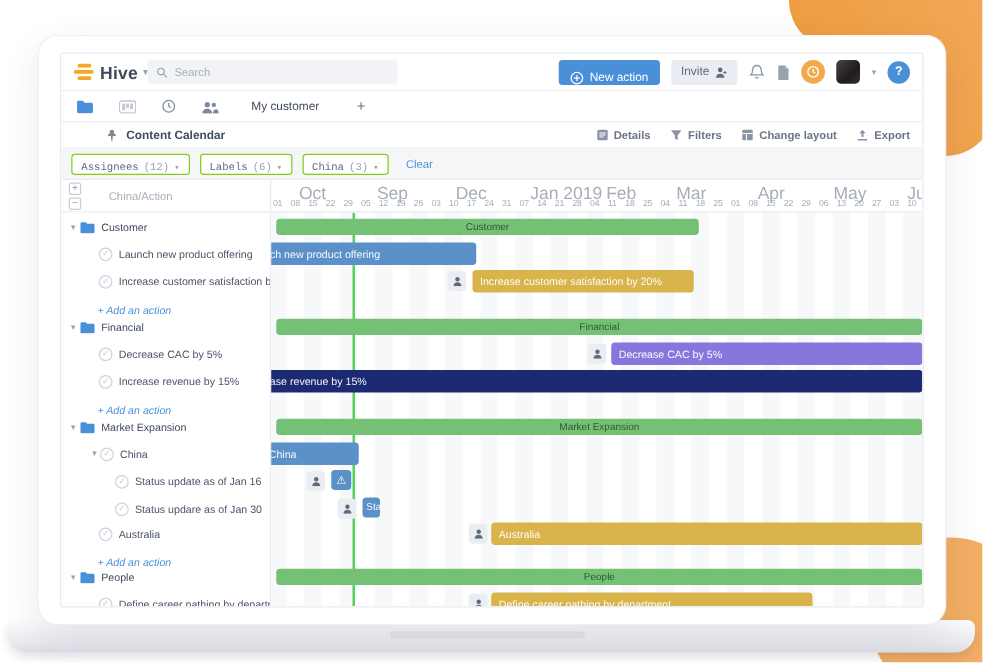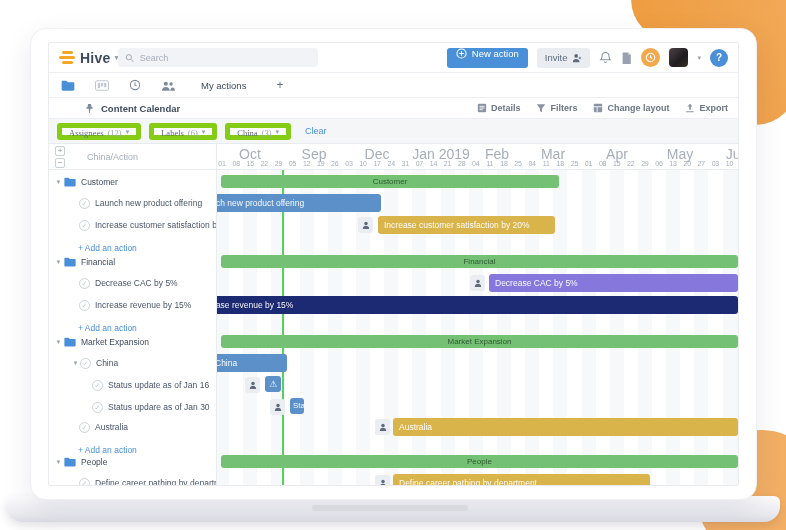--- a/index.html
+++ b/index.html
@@ -36,21 +36,21 @@
   .logo-mark i:nth-child(3){ width:11px; margin-left:3px; }
   .logo-text { font-size:14px; font-weight:bold; color:#3d4a5c; letter-spacing:.2px; }
   .caret { color:#97a1ad; font-size:7px; }
   .logo .caret { margin-left:4px; font-size:8px; }
   .search { width:200px; height:19px; background:#f1f3f6; border-radius:3px;
             display:flex; align-items:center; padding:0 7px; }
   .search input { border:none; outline:none; background:transparent; font-size:9px; color:#4a5568;
                   width:100%; margin-left:5px; font-family:inherit; }
   .search input::placeholder { color:#a6aeba; }
   .hdr-right { margin-left:auto; display:flex; align-items:center; gap:9px; }
-  .btn-primary { display:flex; align-items:flex-start; gap:5px; height:20px; padding:0 9px; background:#4a90d8;
+  .btn-primary { display:flex; align-items:flex-end; gap:5px; height:20px; padding:0 9px; background:#4a90d8;
                  border:none; border-radius:3px; color:#fff; font-size:9.5px; font-family:inherit; cursor:pointer; }
   .btn-invite { display:flex; align-items:center; gap:5px; height:20px; padding:0 8px; background:#e9edf2;
                 border:none; border-radius:3px; color:#5d6b7c; font-size:9.5px; font-family:inherit; cursor:pointer; }
   .hicon { display:flex; align-items:center; cursor:pointer; }
   .orange-circle { width:19px; height:19px; border-radius:50%; background:#f2a94e; display:flex;
                    align-items:center; justify-content:center; cursor:pointer; }
   .avatar { width:19px; height:19px; border-radius:4px; cursor:pointer;
             background:linear-gradient(135deg,#4d4248 0%,#1f1b1e 60%,#3a2f28 100%); }
   .help { width:18px; height:18px; border-radius:50%; background:#4a90d8; color:#fff; font-size:10px;
           font-weight:bold; display:flex; align-items:center; justify-content:center; cursor:pointer; }
@@ -65,22 +65,22 @@
 
   
   .titlebar { flex:0 0 21px; display:flex; align-items:center; padding:0 10px 0 36px; border-bottom:1px solid #eceef2; }
   .proj-title { font-size:9.5px; font-weight:bold; color:#3f4b5e; margin-left:7px; }
   .tb-actions { margin-left:auto; display:flex; align-items:center; gap:16px;font-weight:bold; }
   .tb-item { display:flex; align-items:center; gap:4px; font-size:9px; color:#6b7685; cursor:pointer; }
 
   
   .filtersbar { flex:0 0 25px; display:flex; align-items:center; background:#f5f6f8; padding:0 8px;
                 border-bottom:1px solid #e8ebef; gap:8px; }
-  .fbtn { display:flex; align-items:flex-start; gap:4px; height:17px; padding:0 7px; background:#fff;
-          border:5px solid #84cc16; border-radius:3px; font-size:8.5px; color:#5d6b7c; font-family:Liberation Serif, serif; cursor:pointer; }
+  .fbtn { display:flex; align-items:flex-end; gap:4px; height:17px; padding:0 7px; background:#fff;
+          border:1px solid #84cc16; border-radius:3px; font-size:8.5px; color:#5d6b7c; font-family:Liberation Mono, monospace; cursor:pointer; }
   .fbtn .cnt { color:#9aa5b1; }
   .clear-link { font-size:9px; color:#4a90d8; margin-left:6px; cursor:pointer; text-decoration:none; }
 
   
   .gantt { flex:1; display:flex; flex-direction:column; min-height:0; }
   .g-hdr { flex:0 0 26px; display:flex; border-bottom:1px solid #e8ebef; }
   .g-left { flex:0 0 168px; border-right:1px solid #e8ebef; }
   .g-hdr-left { display:flex; align-items:center; padding-left:6px; }
   .expcol { display:flex; flex-direction:column; gap:2px; }
   .expbox { width:10px; height:10px; border:1px solid #c7cfd9; border-radius:2px; font-size:8px;
@@ -97,21 +97,21 @@
             font-size:8.5px; color:#4a5568; white-space:nowrap; overflow:hidden; cursor:pointer; }
   .lp-row .caret { width:9px; flex:0 0 9px; text-align:center; }
   .check { flex:0 0 11px; width:11px; height:11px; border:1px solid #ccd4dd; border-radius:50%;
            color:#c3ccd6; font-size:7px; line-height:9px; text-align:center; margin-right:5px; }
   .lp-folder { color:#4a90d8; margin:0 5px 0 1px; display:flex; }
   .t-phase { padding-left:5px; color:#3f4b5e; }
   .t-action { padding-left:30px; }
   .t-parent { padding-left:22px; }
   .t-sub { padding-left:43px; }
   .t-add { padding-left:29px; }
-  .t-add .lp-label { color:#4a90d8; }
+  .t-add .lp-label { color:#4a90d8;font-style:italic; }
 
   .tl-body { flex:1; position:relative; overflow:hidden;
              background:repeating-linear-gradient(90deg,#f7f8fa 0 14.1px,#ffffff 14.1px 28.2px);
              background-position:-2px 0; }
   .today-line { position:absolute; top:0; bottom:0; width:2px; background:#58d05e; z-index:1; }
   .gbar { position:absolute; height:18px; border-radius:3px; z-index:2; font-size:8.5px; line-height:18px;
           color:rgba(255,255,255,.95); padding:0 6px; white-space:nowrap; overflow:hidden; cursor:pointer; }
   .gbar.phase { height:13px; line-height:13px; background:#74c074; color:#2e5a31; text-align:center;
                 font-size:8px; padding:0 4px; }
   .gbar.blue { background:#5b90c8; }
@@ -214,21 +214,21 @@
             </svg>
         </span>
         <span class="nicon">
           <svg viewBox="0 0 16 12" width="14" height="11">
               <circle cx="5.5" cy="4" r="2.4" fill="currentColor"></circle>
               <path d="M1 12c0-2.6 2-4.2 4.5-4.2S10 9.4 10 12z" fill="currentColor"></path>
               <circle cx="11.5" cy="4.2" r="2" fill="currentColor"></circle>
               <path d="M10.5 12c.2-2.3 1.4-3.8 3-3.8 1.4 0 2.5 1.4 2.5 3.8z" fill="currentColor"></path>
             </svg>
         </span>
-        <span class="nav-tab">My actions</span>
+        <span class="nav-tab">My customer</span>
         <span class="nav-add">+</span>
       </div>
 
       <div class="titlebar">
         <span style="display:flex">
           <svg viewBox="0 0 12 14" width="9" height="11">
               <path d="M4 1h4l.3 3.4 1.9 1.7v1.2H7.1L6.5 13h-1L4.9 7.3H1.8V6.1l1.9-1.7z" fill="#7f8b9b"></path>
             </svg>
         </span>
         <span class="proj-title">Content Calendar</span>
@@ -288,21 +288,21 @@
             <span class="expcol">
               <span class="expbox">+</span>
               <span class="expbox">−</span>
             </span>
             <span class="g-col-title">China/Action</span>
           </div>
           <div class="g-hdr-right">
             <span class="m" style="left:33px">Oct</span>
             <span class="m" style="left:97px">Sep</span>
             <span class="m" style="left:160px">Dec</span>
-            <span class="m" style="left:224px">Jan 2019</span>
+            <span class="m" style="left:236px">Jan 2019</span>
             <span class="m" style="left:280px">Feb</span>
             <span class="m" style="left:336px">Mar</span>
             <span class="m" style="left:400px">Apr</span>
             <span class="m" style="left:463px">May</span>
             <span class="m" style="left:520px">Jun</span>
             <div class="dates">
 
             <span class="d">01</span>
                 <span class="d">08</span>
                 <span class="d">15</span>

